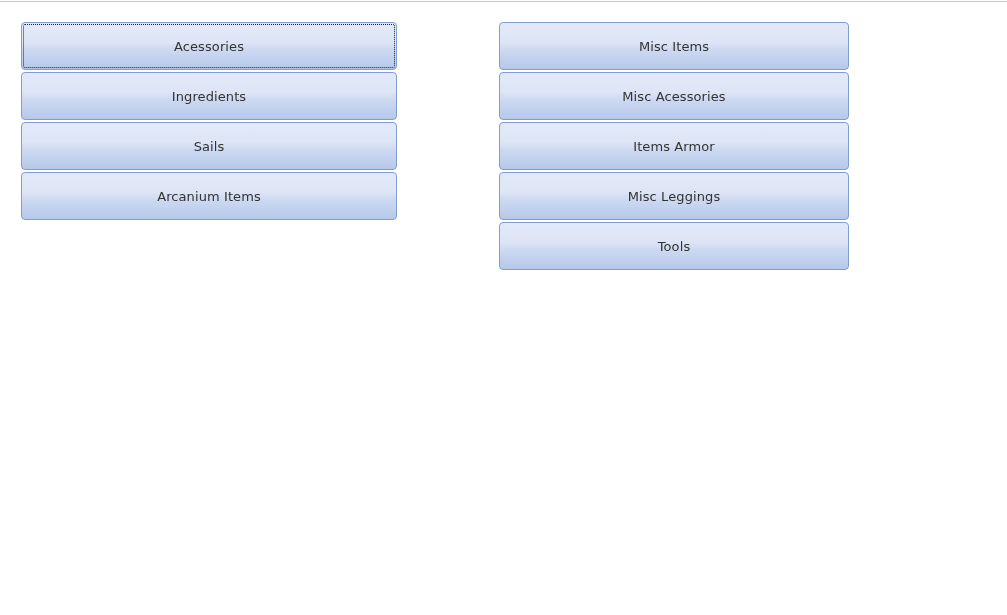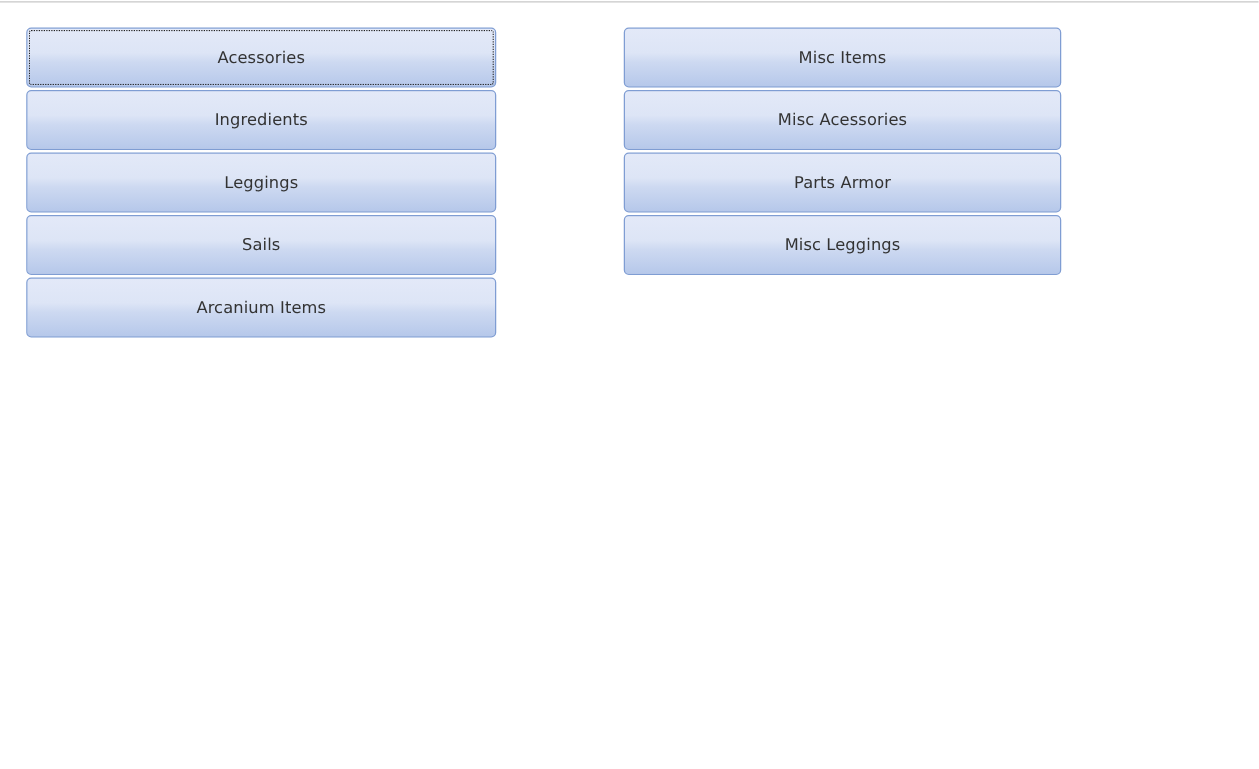--- a/index.html
+++ b/index.html
@@ -91,23 +91,20 @@
 
     <div class="cat-button is-focused">
       <span class="cat-button__label">Acessories</span>
     </div>
 
     <div class="cat-button">
       <span class="cat-button__label">Ingredients</span>
     </div>
 
 
-    <div class="cat-button">
-      <span class="cat-button__label">Leggings</span>
-    </div>
 
     <div class="cat-button">
       <span class="cat-button__label">Sails</span>
     </div>
 
 
     <div class="cat-button">
       <span class="cat-button__label">Arcanium Items</span>
     </div>
 
@@ -117,24 +114,27 @@
 
     <div class="cat-button">
       <span class="cat-button__label">Misc Items</span>
     </div>
 
     <div class="cat-button">
       <span class="cat-button__label">Misc Acessories</span>
     </div>
 
     <div class="cat-button">
-      <span class="cat-button__label">Parts Armor</span>
+      <span class="cat-button__label">Items Armor</span>
     </div>
 
     <div class="cat-button">
       <span class="cat-button__label">Misc Leggings</span>
     </div>
 
 
+    <div class="cat-button">
+      <span class="cat-button__label">Tools</span>
+    </div>
 
   </div>
 
 </div>
 
 </body></html>

